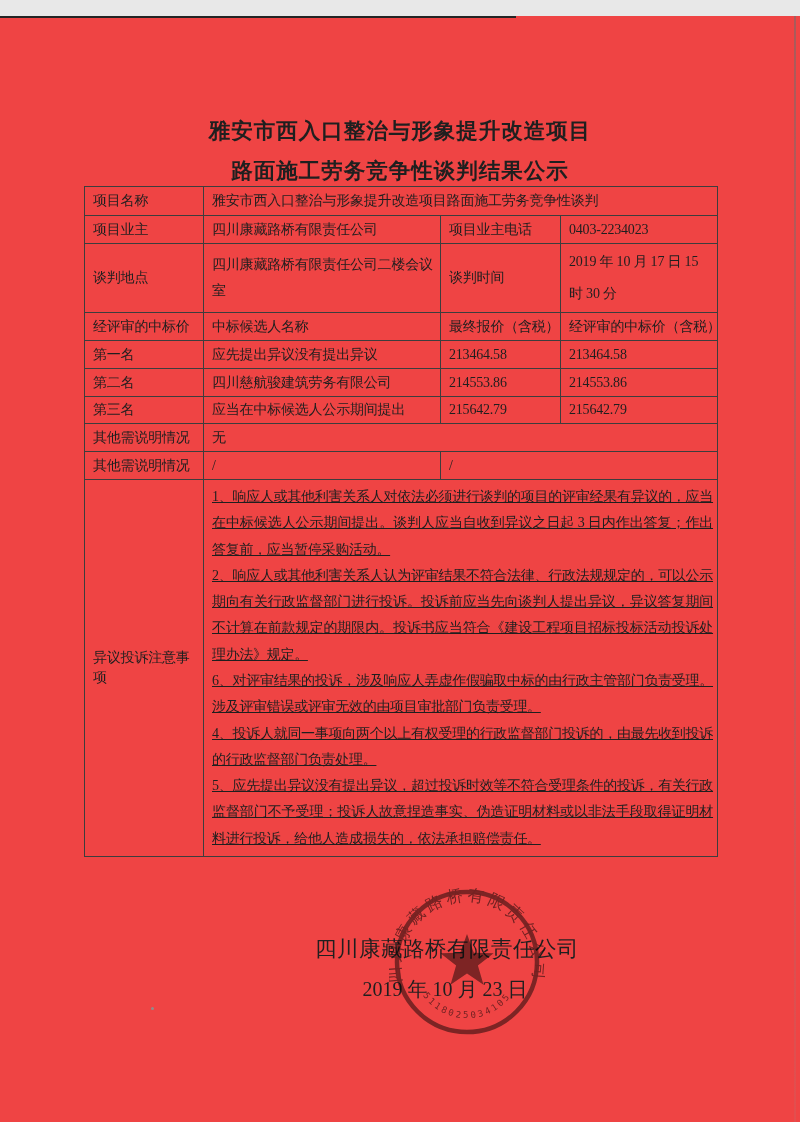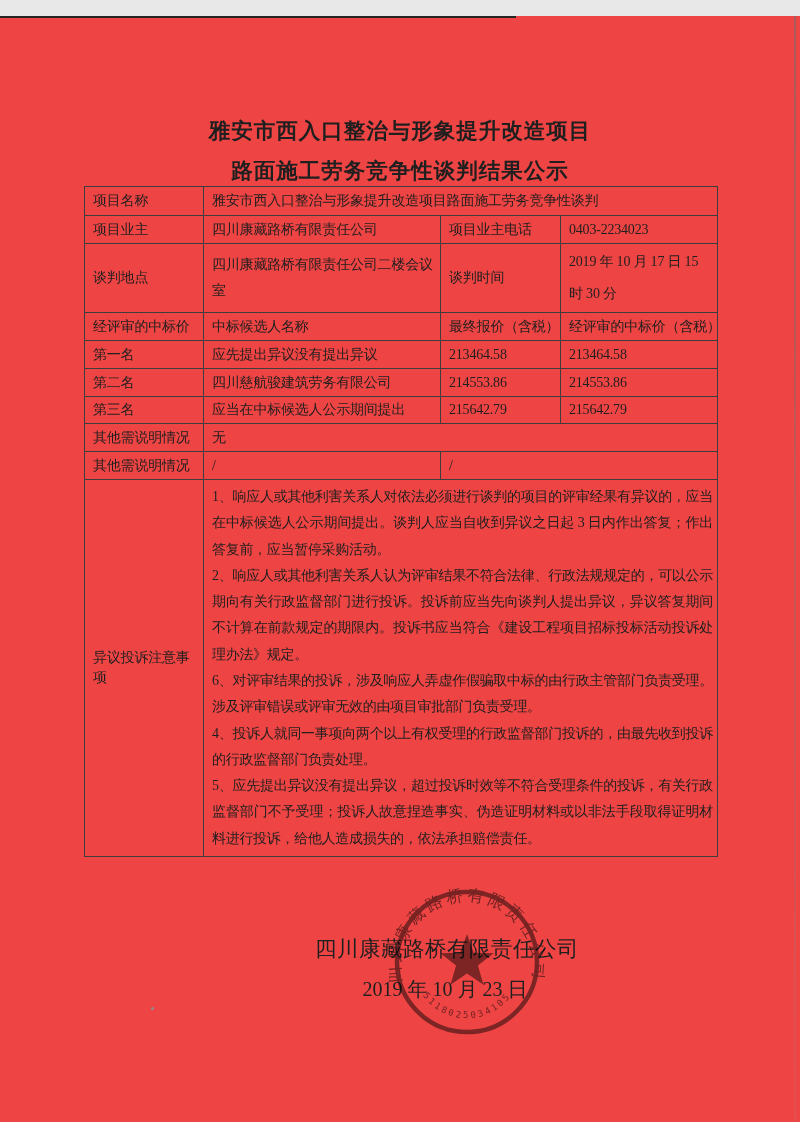--- a/index.html
+++ b/index.html
@@ -21,21 +21,21 @@
   .title2 { top:140px; }
 
   table.doc { position:absolute; left:84px; top:170px; width:633px;
     border-collapse:collapse; table-layout:fixed;padding-left:20px; }
   table.doc td {
     border:1.5px solid #3d3d3d; font-size:14px; line-height:1.4;
     padding:2px 4px 2px 8px; vertical-align:middle; letter-spacing:-0.2px;
     overflow:hidden; word-break:break-all;
   }
   td.hdr-tight { font-size:13.3px; padding:2px 2px 2px 6px; white-space:nowrap; letter-spacing:-0.4px; }
-  td.notes-cell { vertical-align:top; padding:5px 13px 4px 15px; }
+  td.notes-cell { vertical-align:top; padding:5px 13px 4px 15px;text-decoration:underline; }
   td.notes-cell p { margin:0; font-size:14px; line-height:26.3px; letter-spacing:-0.3px;
     text-align:justify; text-justify:inter-ideograph; }
   td.notes-label { letter-spacing:1px; line-height:26px; }
 
   .sig-company { position:absolute; top:918px; left:447px; transform:translateX(-50%);
     font-size:21.5px; letter-spacing:0.5px; white-space:nowrap; }
   .sig-date { position:absolute; top:960px; left:445px; transform:translateX(-50%);
     font-size:20px; white-space:nowrap; }
 
   .seal { position:absolute; left:389px; top:868px; width:156px; height:156px;

